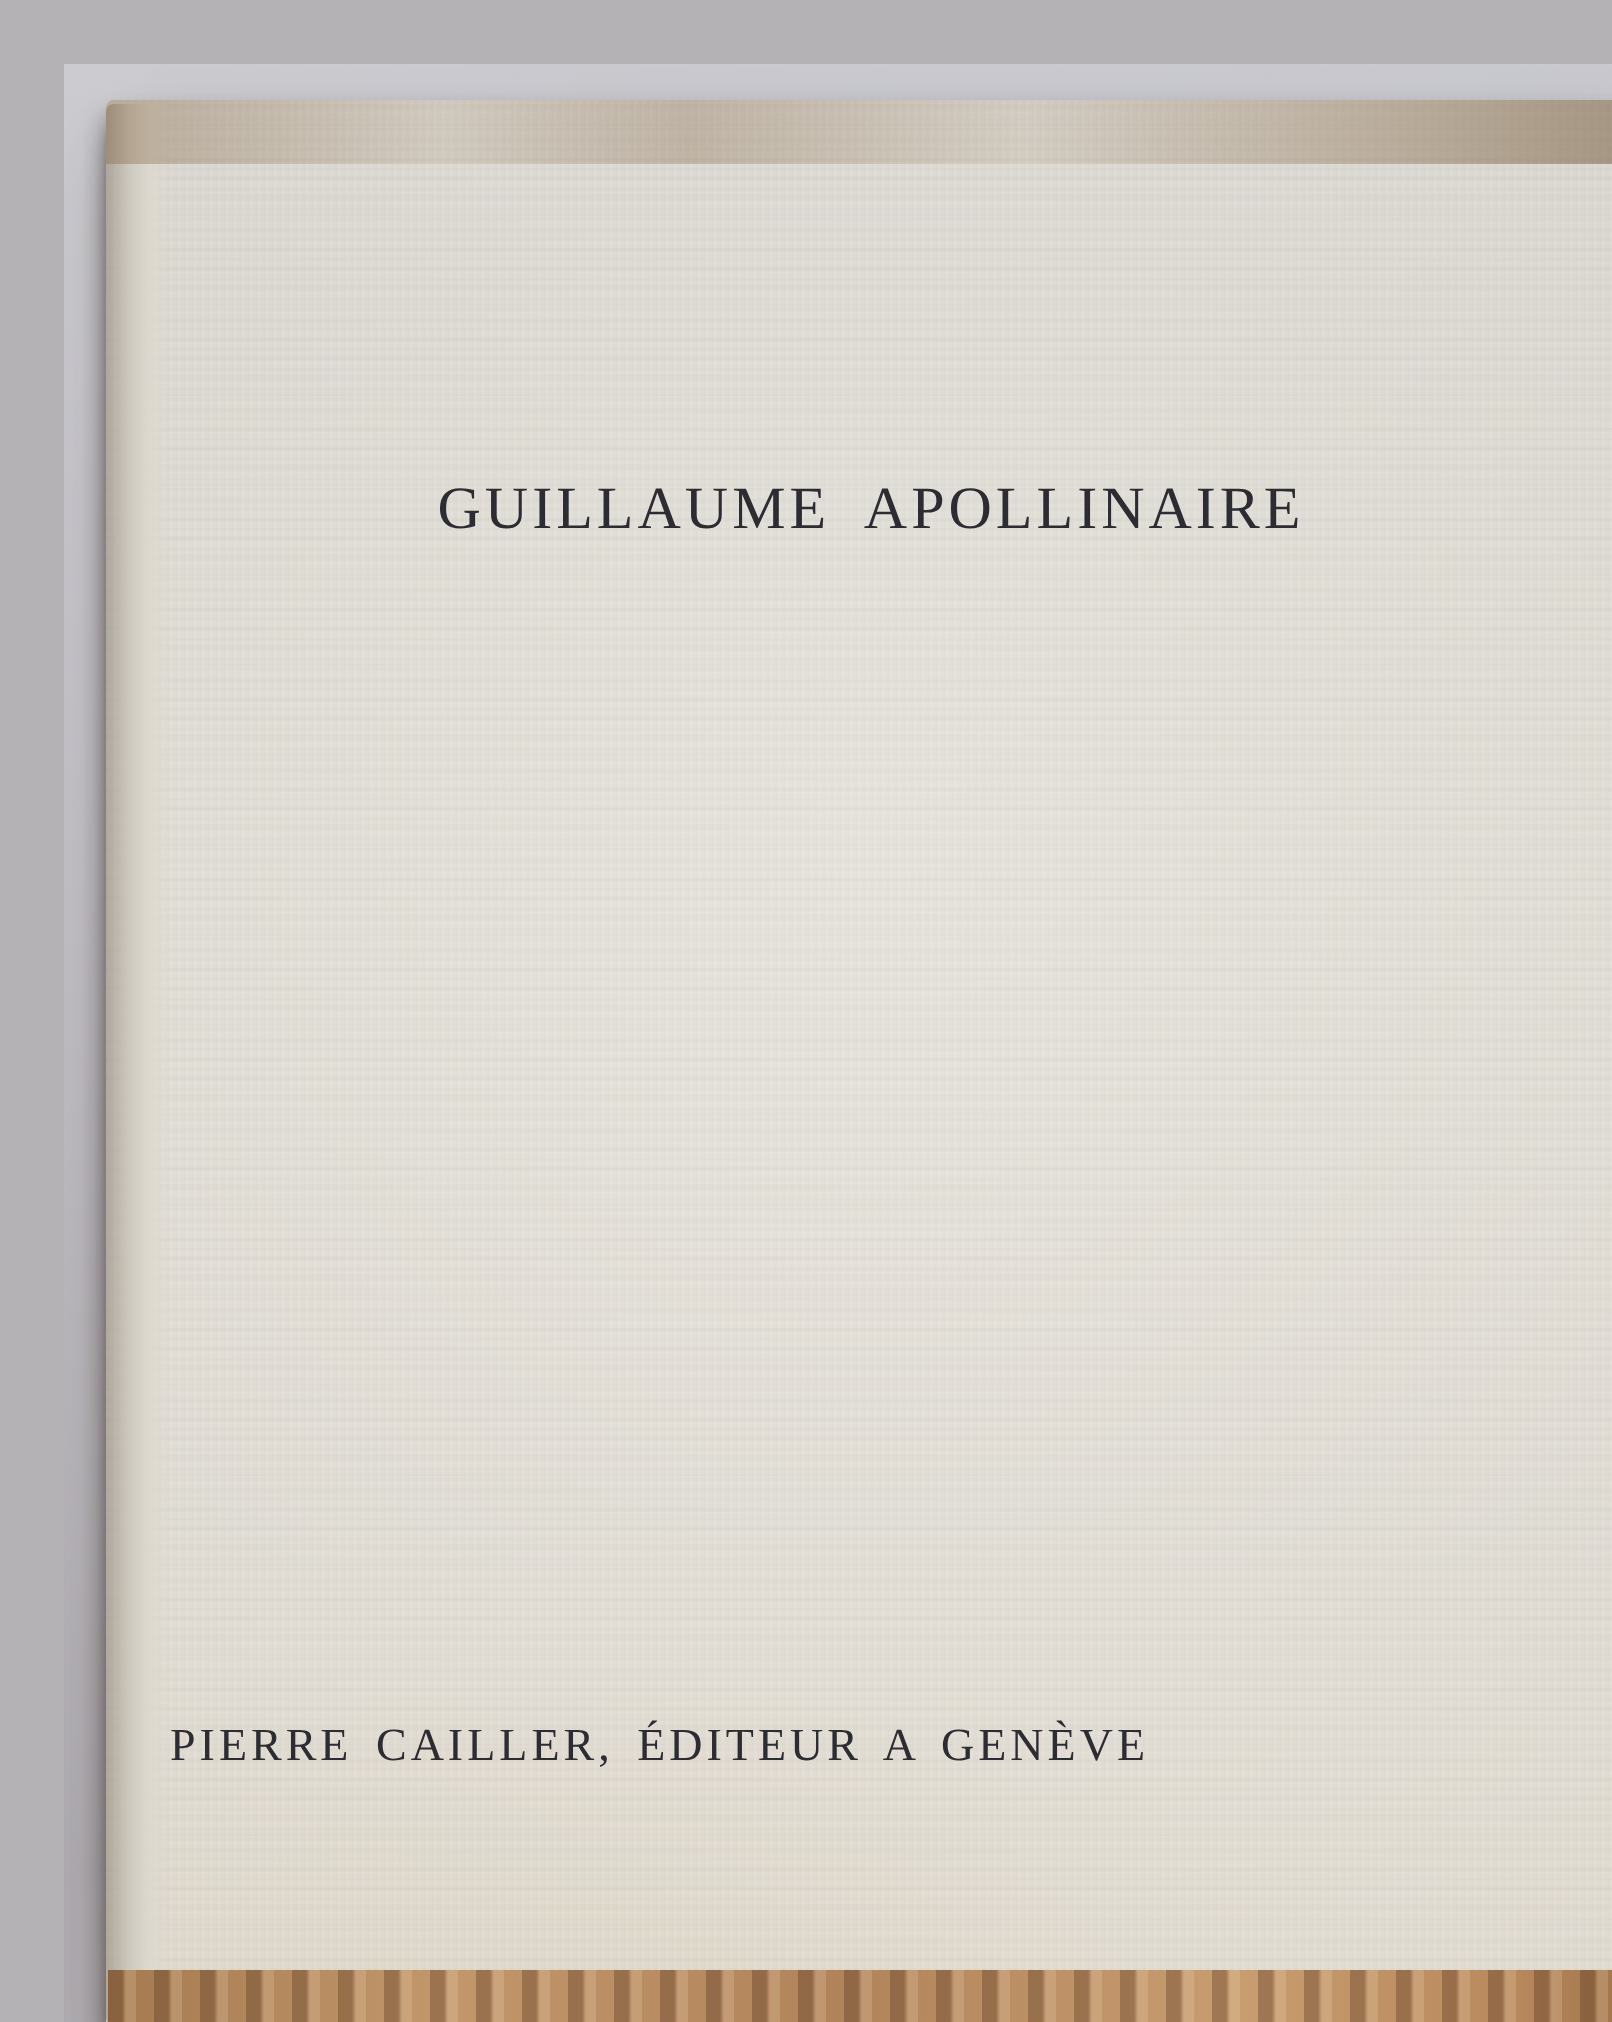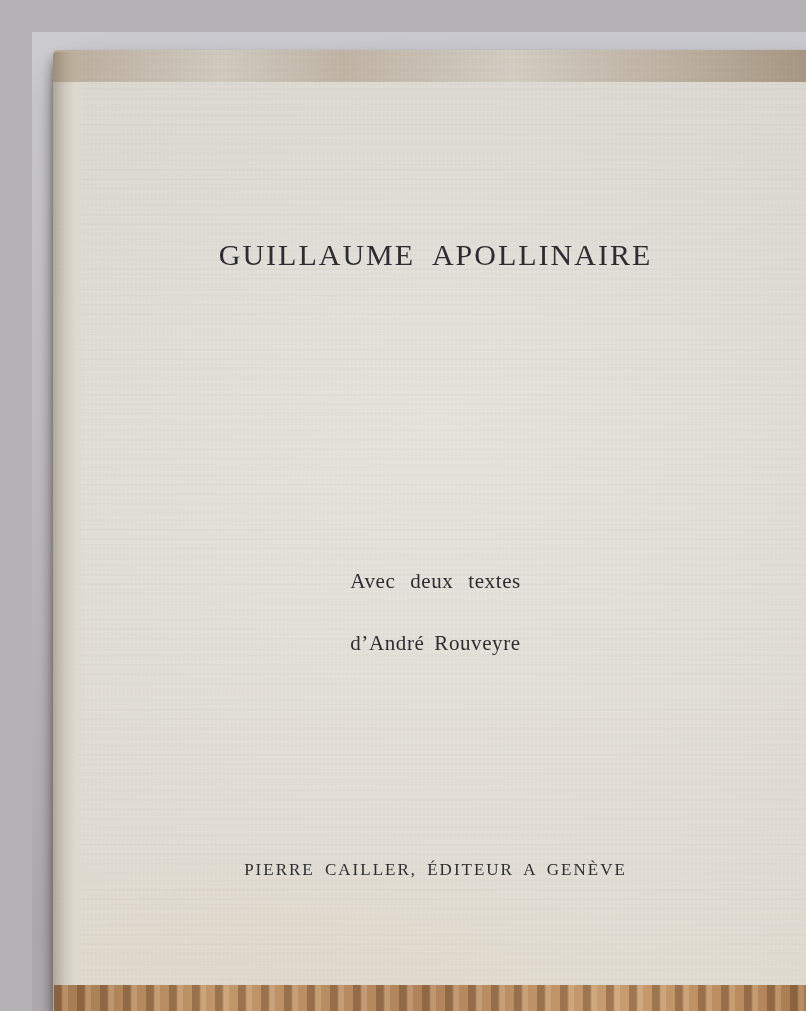--- a/index.html
+++ b/index.html
@@ -126,43 +126,39 @@
     font-size: 21px;
     line-height: 30px;
     color: var(--ink);
   }
   .subtitle-line-1 { word-spacing: 9px; letter-spacing: 0.6px; }
   .subtitle-line-2 { word-spacing: 4px; letter-spacing: 0.6px; }
   .publisher {
     position: absolute;
     top: 795px;
     width: 100%;
-    text-align: center;
-    font-size: 17px;
+    text-align: left;
+    font-size: 23px;
     letter-spacing: 2px;
     word-spacing: 4px;
     line-height: 1;
     color: var(--ink);
   }
 </style>
 </head>
 <body>
 
 <div class="scene">
   <div class="book">
     <div class="paper-texture"></div>
     <div class="pages-edge-left"></div>
     <div class="top-edge"></div>
     <div class="bottom-deckle"></div>
 
     <div class="text-layer">
       <div class="author">GUILLAUME APOLLINAIRE</div>
 
 
-      <div class="subtitle">
-        <div class="subtitle-line-1">Avec deux textes</div>
-        <div class="subtitle-line-2">d’André Rouveyre</div>
-      </div>
 
       <div class="publisher">PIERRE CAILLER, ÉDITEUR A GENÈVE</div>
     </div>
   </div>
 </div>
 
 </body></html>

